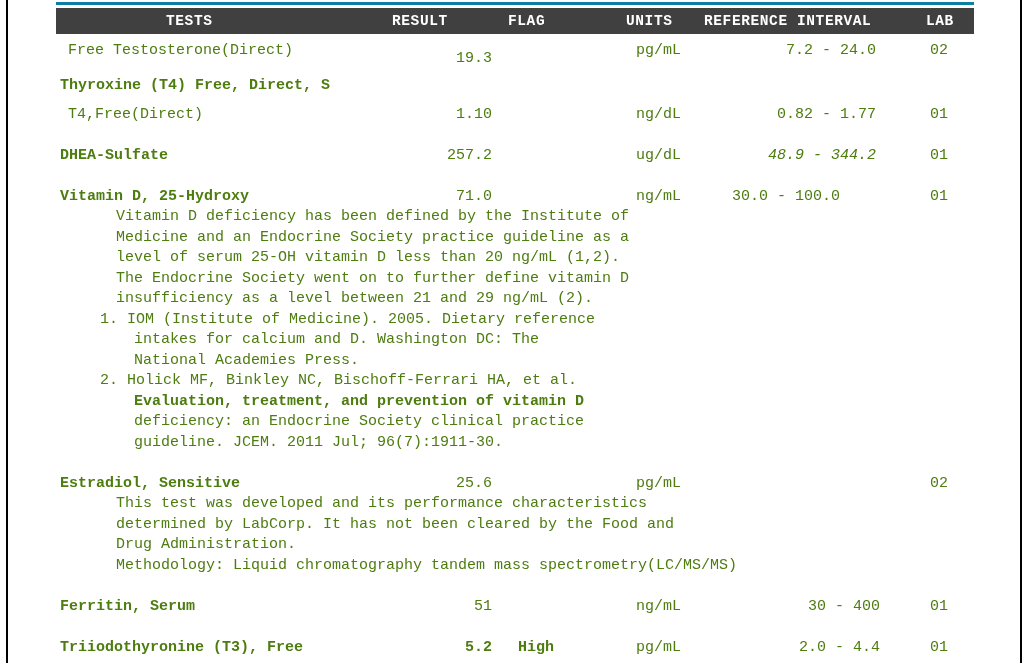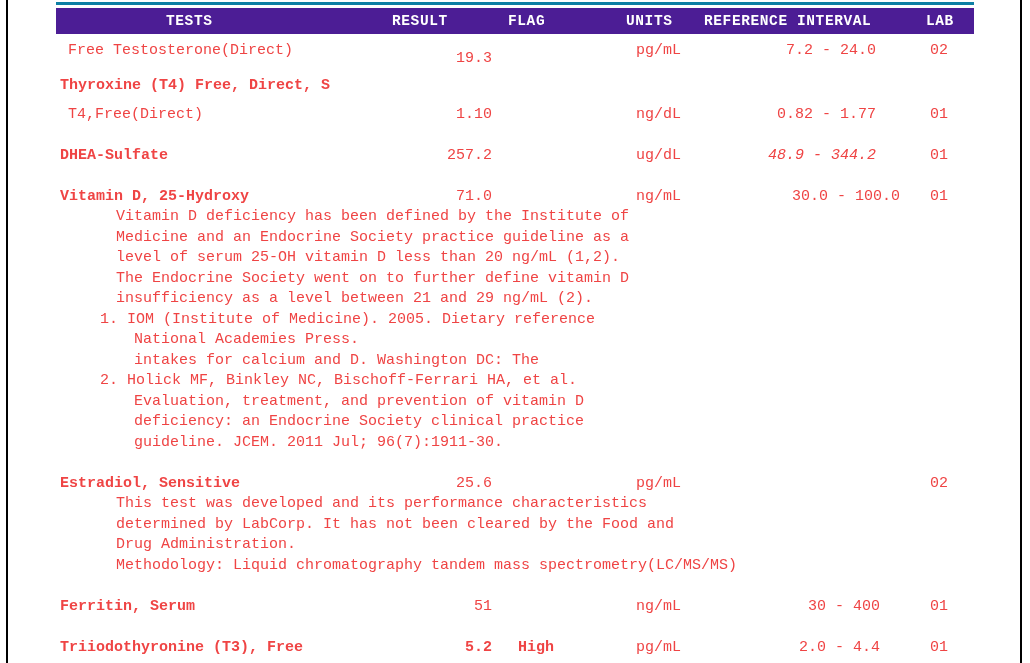--- a/index.html
+++ b/index.html
@@ -41,41 +41,41 @@
   .top-rule {
     height: 3px;
     background: #0d7fa4;
     margin-top: 2px;
     width: 918px;
   }
   .rule-gap { height: 3px; }
 
   
   .thead {
-    background: #4c1d95;
+    background: #404040;
     height: 26px;
     position: relative;
     width: 918px;
   }
   .thead .col {
     position: absolute;
     top: 5px;
     color: #ffffff;
     font-weight: bold;
     font-size: 14.5px;
     letter-spacing: 0.6px;
     white-space: nowrap;
   }
 
   
   .tbody {
     position: relative;
     margin-top: 6px;
     font-size: 15px;
-    color: #ef4444;
+    color: #4d7c0f;
   }
 
   .row {
     position: relative;
     height: 21px;
     white-space: nowrap;
   }
   .row .cell {
     position: absolute;
     top: 0;
@@ -175,36 +175,36 @@
         <div class="cell lab" style="left:874px;">01</div>
       </div>
 
       <div class="spacer-l"></div>
 
       <div class="row">
         <div class="cell test bold" style="left:4px;">Vitamin D, 25-Hydroxy</div>
         <div class="cell result plain" style="left:376px; width:60px;">71.0</div>
         <div class="cell flag" style="left:470px;"></div>
         <div class="cell units" style="left:580px;">ng/mL</div>
-        <div class="cell ref" style="left:664px; width:180px;font-family:Liberation Mono, monospace;">30.0 - 100.0</div>
+        <div class="cell ref" style="left:604px; width:180px;font-family:Liberation Mono, monospace;">30.0 - 100.0</div>
         <div class="cell lab" style="left:874px;">01</div>
       </div>
 
       <div class="note">Vitamin D deficiency has been defined by the Institute of</div>
       <div class="note">Medicine and an Endocrine Society practice guideline as a</div>
       <div class="note">level of serum 25-OH vitamin D less than 20 ng/mL (1,2).</div>
       <div class="note">The Endocrine Society went on to further define vitamin D</div>
       <div class="note">insufficiency as a level between 21 and 29 ng/mL (2).</div>
 
       <div class="note ref-item">1. IOM (Institute of Medicine). 2005. Dietary reference</div>
+      <div class="note" style="padding-left:78px;">intakes for calcium and D. Washington DC: The</div>
       <div class="note" style="padding-left:78px;">National Academies Press.</div>
-      <div class="note" style="padding-left:78px;">intakes for calcium and D. Washington DC: The</div>
 
       <div class="note ref-item">2. Holick MF, Binkley NC, Bischoff-Ferrari HA, et al.</div>
-      <div class="note" style="padding-left:78px;">Evaluation, treatment, and prevention of vitamin D</div>
+      <div class="note" style="padding-left:78px;font-weight:bold;">Evaluation, treatment, and prevention of vitamin D</div>
       <div class="note" style="padding-left:78px;">deficiency: an Endocrine Society clinical practice</div>
       <div class="note" style="padding-left:78px;">guideline. JCEM. 2011 Jul; 96(7):1911-30.</div>
 
       <div class="spacer-l"></div>
 
       <div class="row">
         <div class="cell test bold" style="left:4px;">Estradiol, Sensitive</div>
         <div class="cell result plain" style="left:376px; width:60px;">25.6</div>
         <div class="cell flag" style="left:470px;"></div>
         <div class="cell units" style="left:580px;">pg/mL</div>

